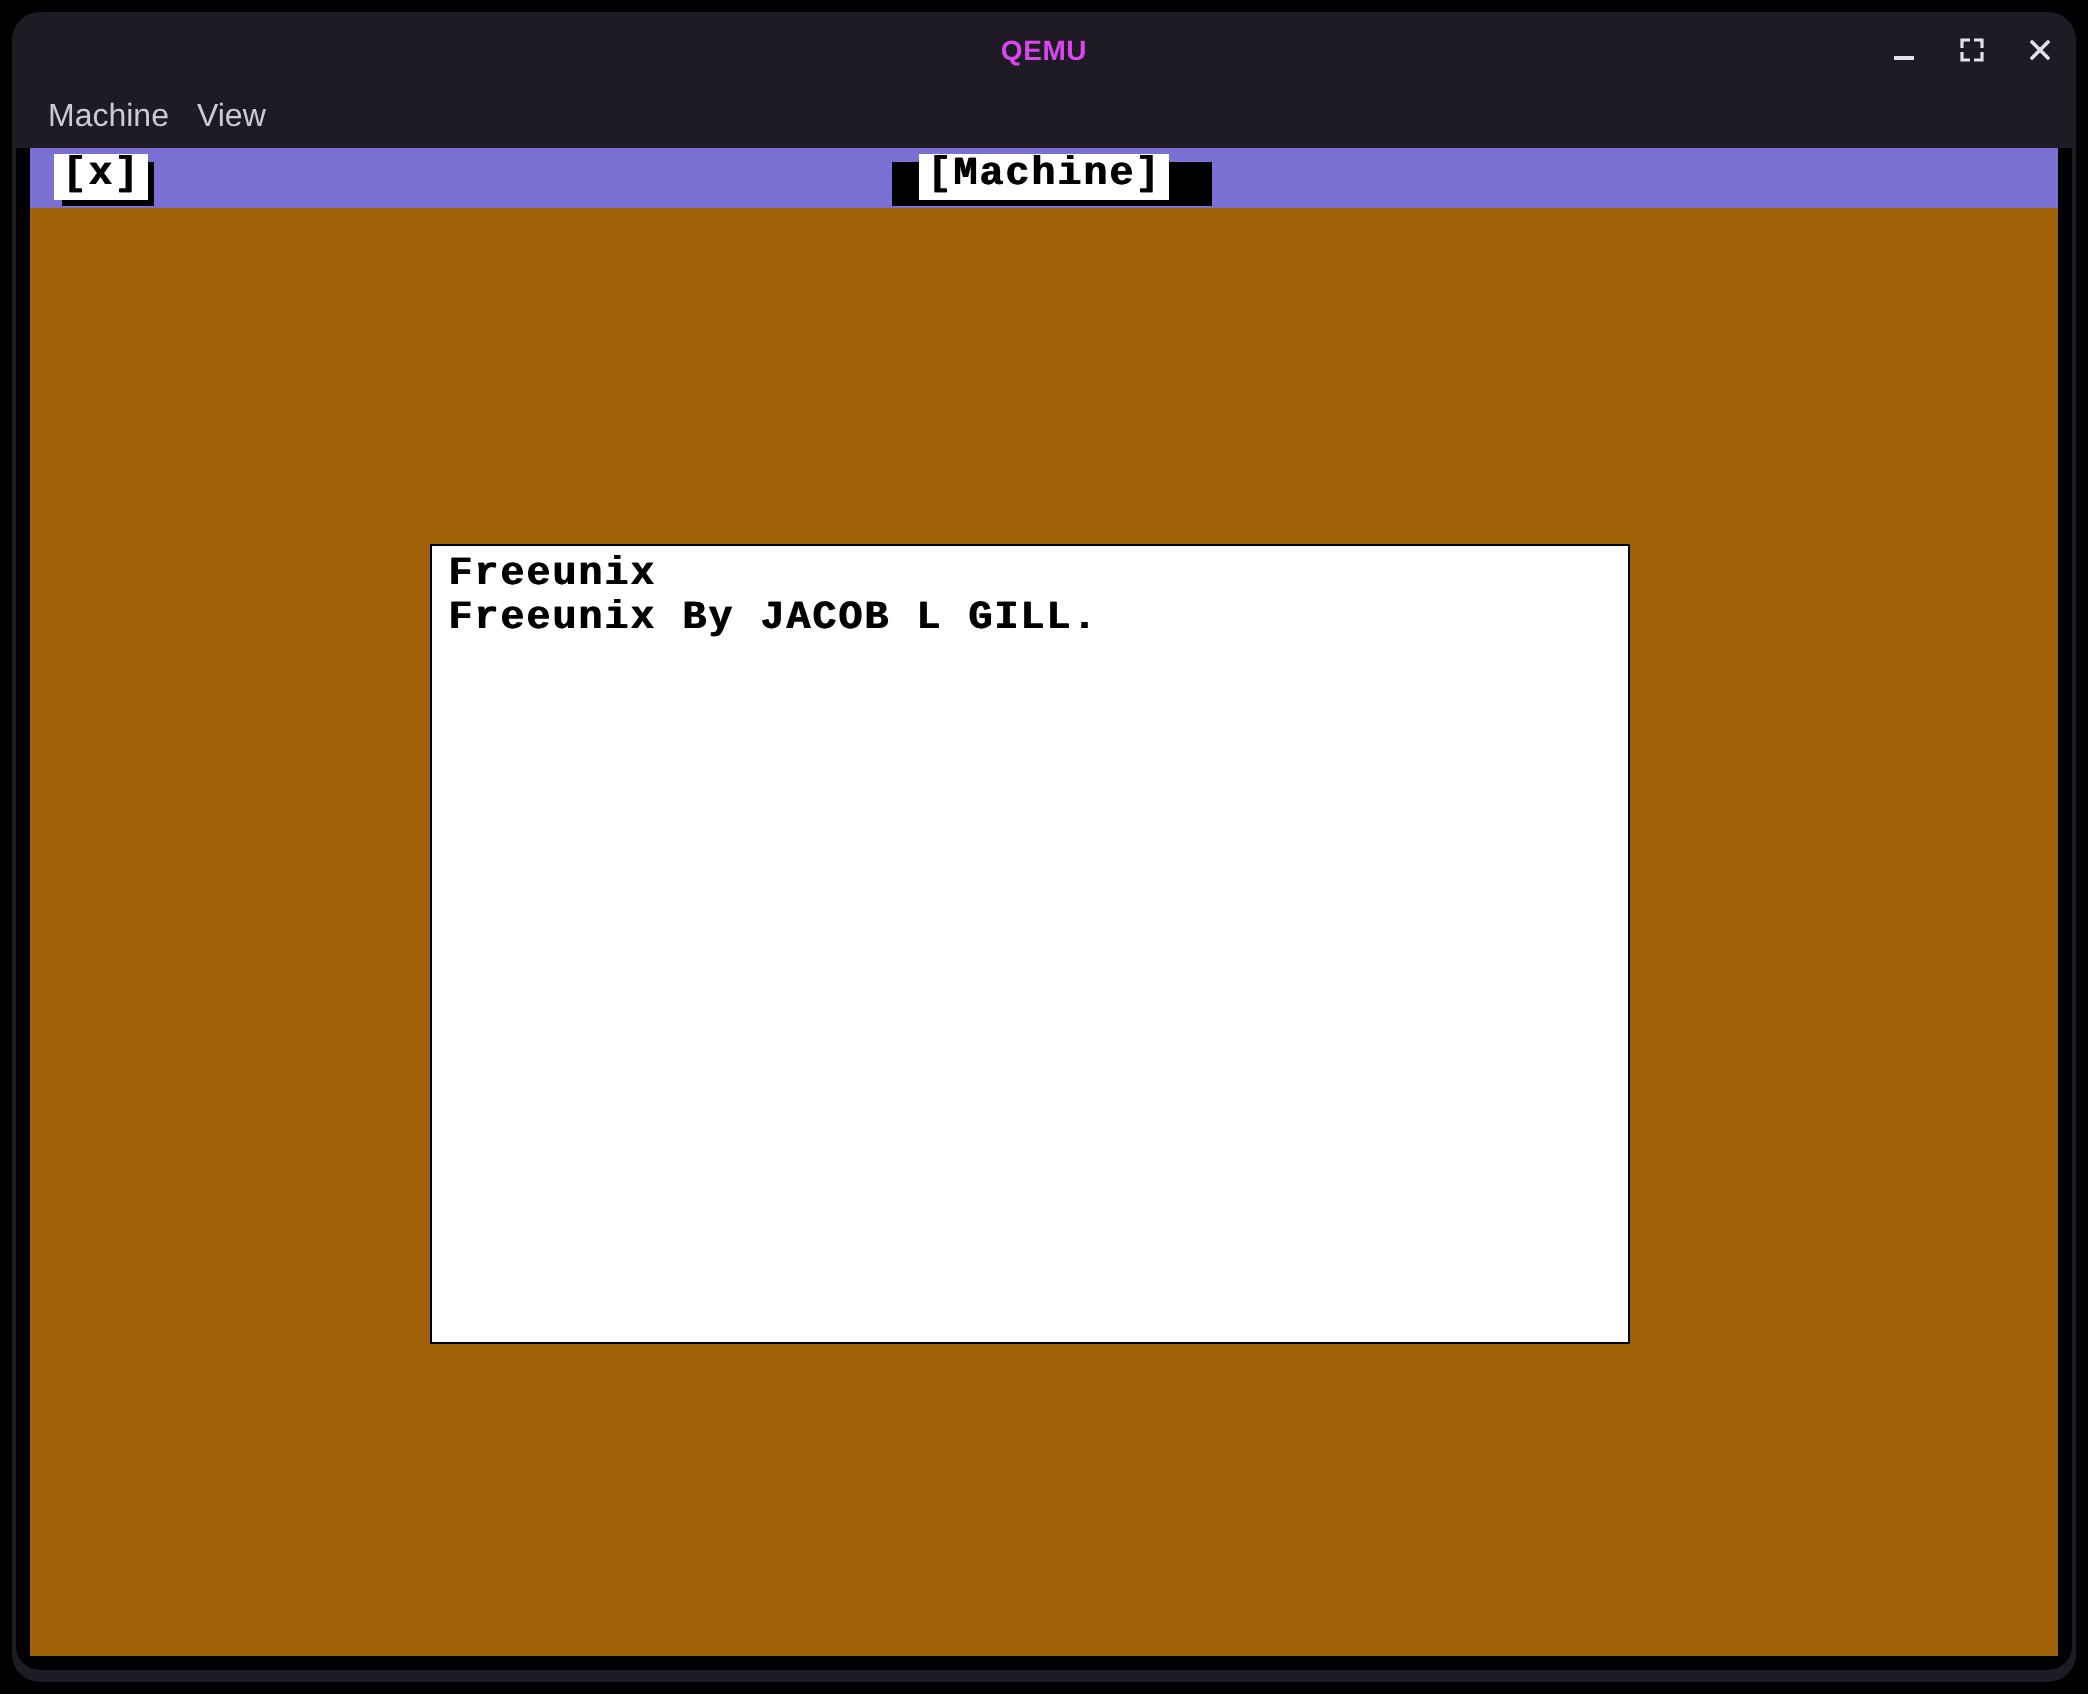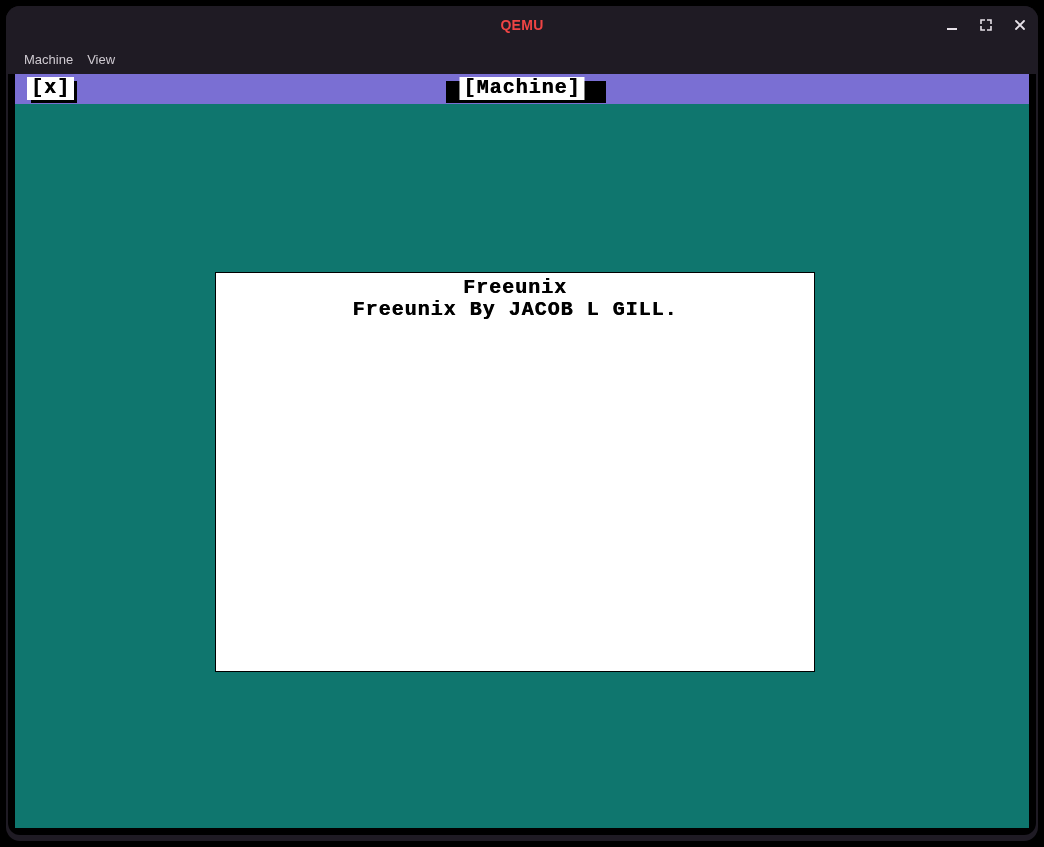--- a/index.html
+++ b/index.html
@@ -22,21 +22,21 @@
     border-radius: 14px;
     overflow: hidden;
     box-shadow: 0 0 0 1px rgba(0,0,0,0.4);
   }
 
   
   .titlebar {
     position: relative;
     height: 38px;
     background: #1f1b24;
-    color: #ef4444;
+    color: #d946ef;
     display: flex;
     align-items: center;
     justify-content: center;
   }
   .titlebar .title {
     font-size: 14px;
     font-weight: 700;
     letter-spacing: 0.3px;
   }
   .win-controls {
@@ -62,21 +62,21 @@
 
   
   .menubar {
     height: 30px;
     background: #1f1b24;
     display: flex;
     align-items: center;
     gap: 14px;
     padding-left: 18px;
     color: #cfcad1;
-    font-size: 13px;
+    font-size: 16px;
   }
   .menubar .menu-item {
     cursor: pointer;
   }
 
   
   .guest-wrap {
     position: absolute;
     left: 2px;
     right: 2px;
@@ -134,22 +134,21 @@
     height: 22px;
   }
 
   
   .guest-body {
     position: absolute;
     left: 0;
     right: 0;
     top: 30px;
     bottom: 0;
-    background: #0f766e;
-    text-align: center;
+    background: #a16207;
   }
 
   .text-panel {
     position: absolute;
     left: 200px;
     top: 168px;
     width: 600px;
     height: 400px;
     border: 1px solid #000;
     background: #fff;

